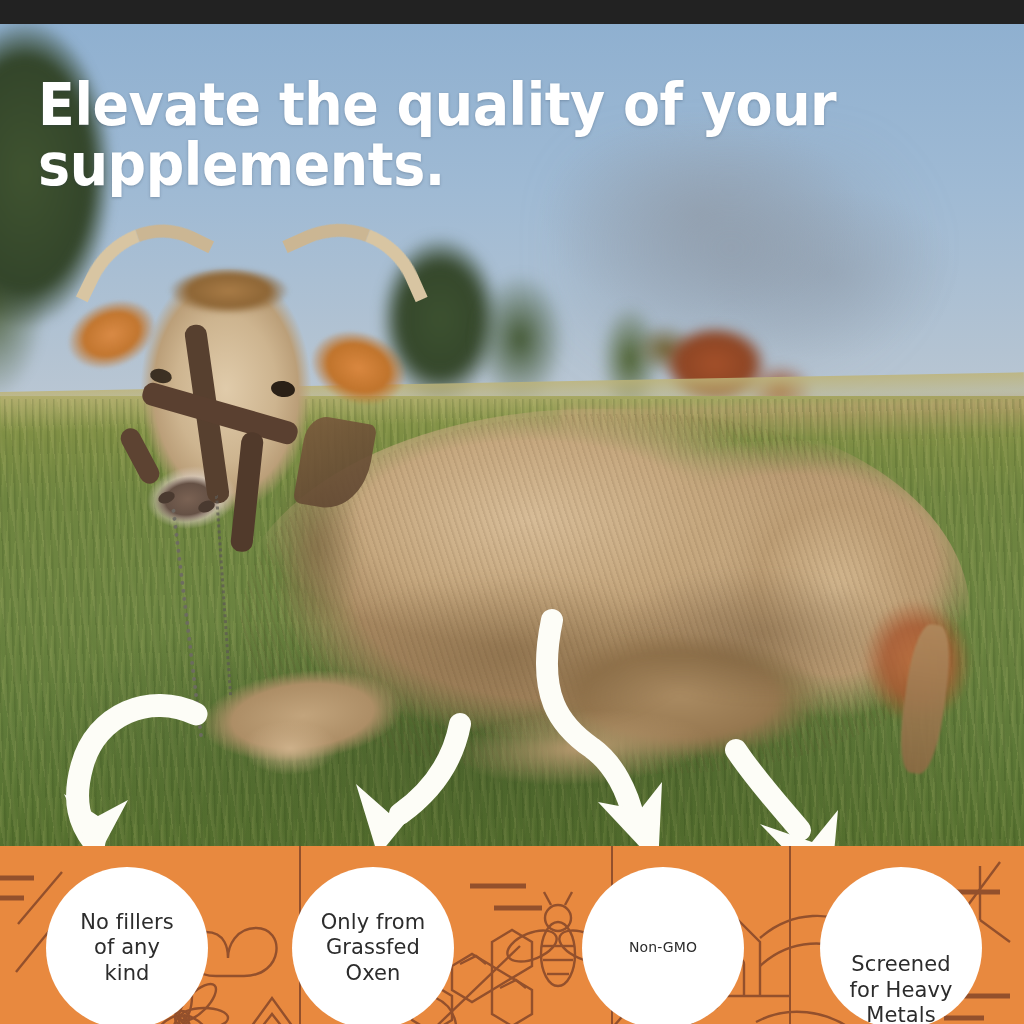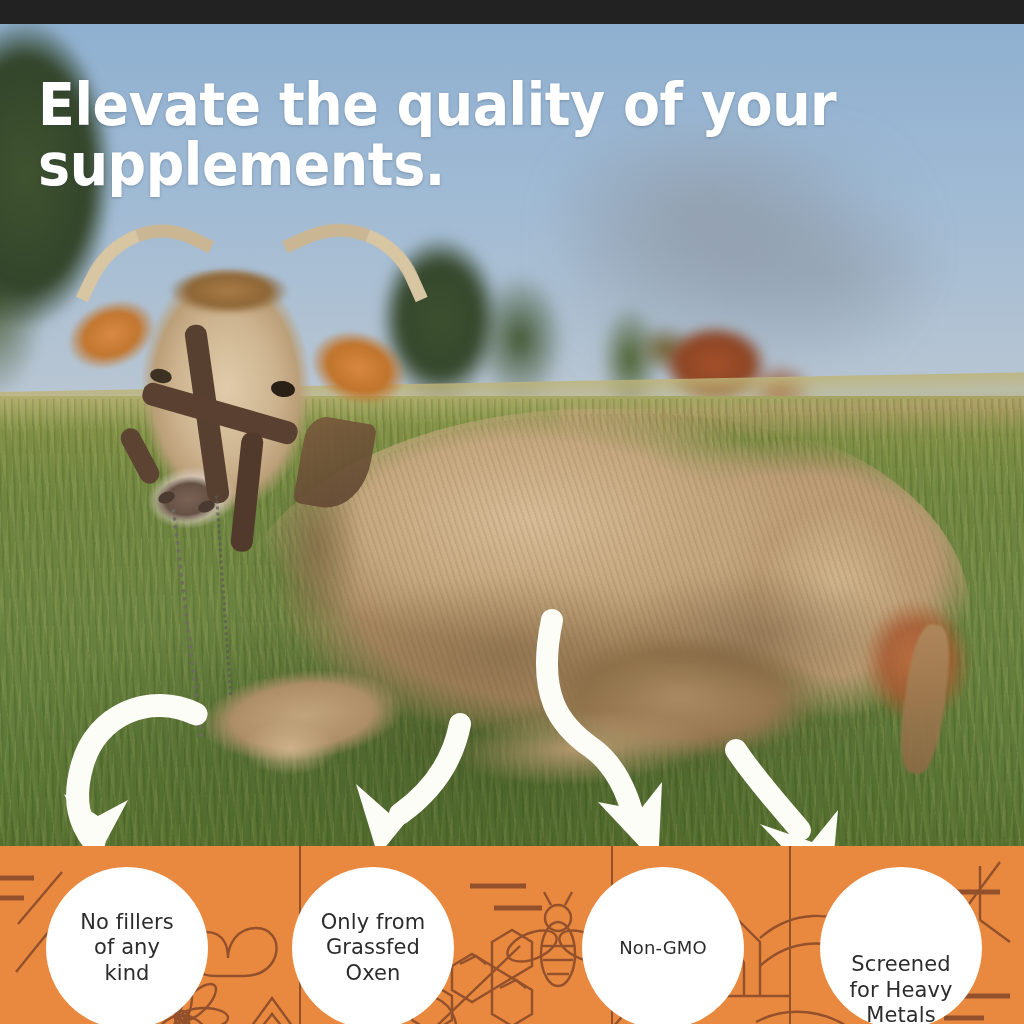--- a/index.html
+++ b/index.html
@@ -279,21 +279,21 @@
     font-size:21px;
     line-height:1.22;
     letter-spacing:.1px;
     white-space:pre-line;
     padding:0 8px;
   }
   .badge.b1{left:46px;top:21px;}
   .badge.b2{left:292px;top:21px;}
   .badge.b3{left:582px;top:21px;}
   .badge.b4{left:820px;top:21px;align-items:flex-end;}
-  .badge.b3 span{font-size:18px;}
+  .badge.b3 span{font-size:14px;}
 </style>
 </head>
 <body>
 
 <div class="canvas">
 
   <div class="photo">
     <div class="sky"></div>
     <div class="cloudhaze"></div>
     <div class="conifer"></div>

